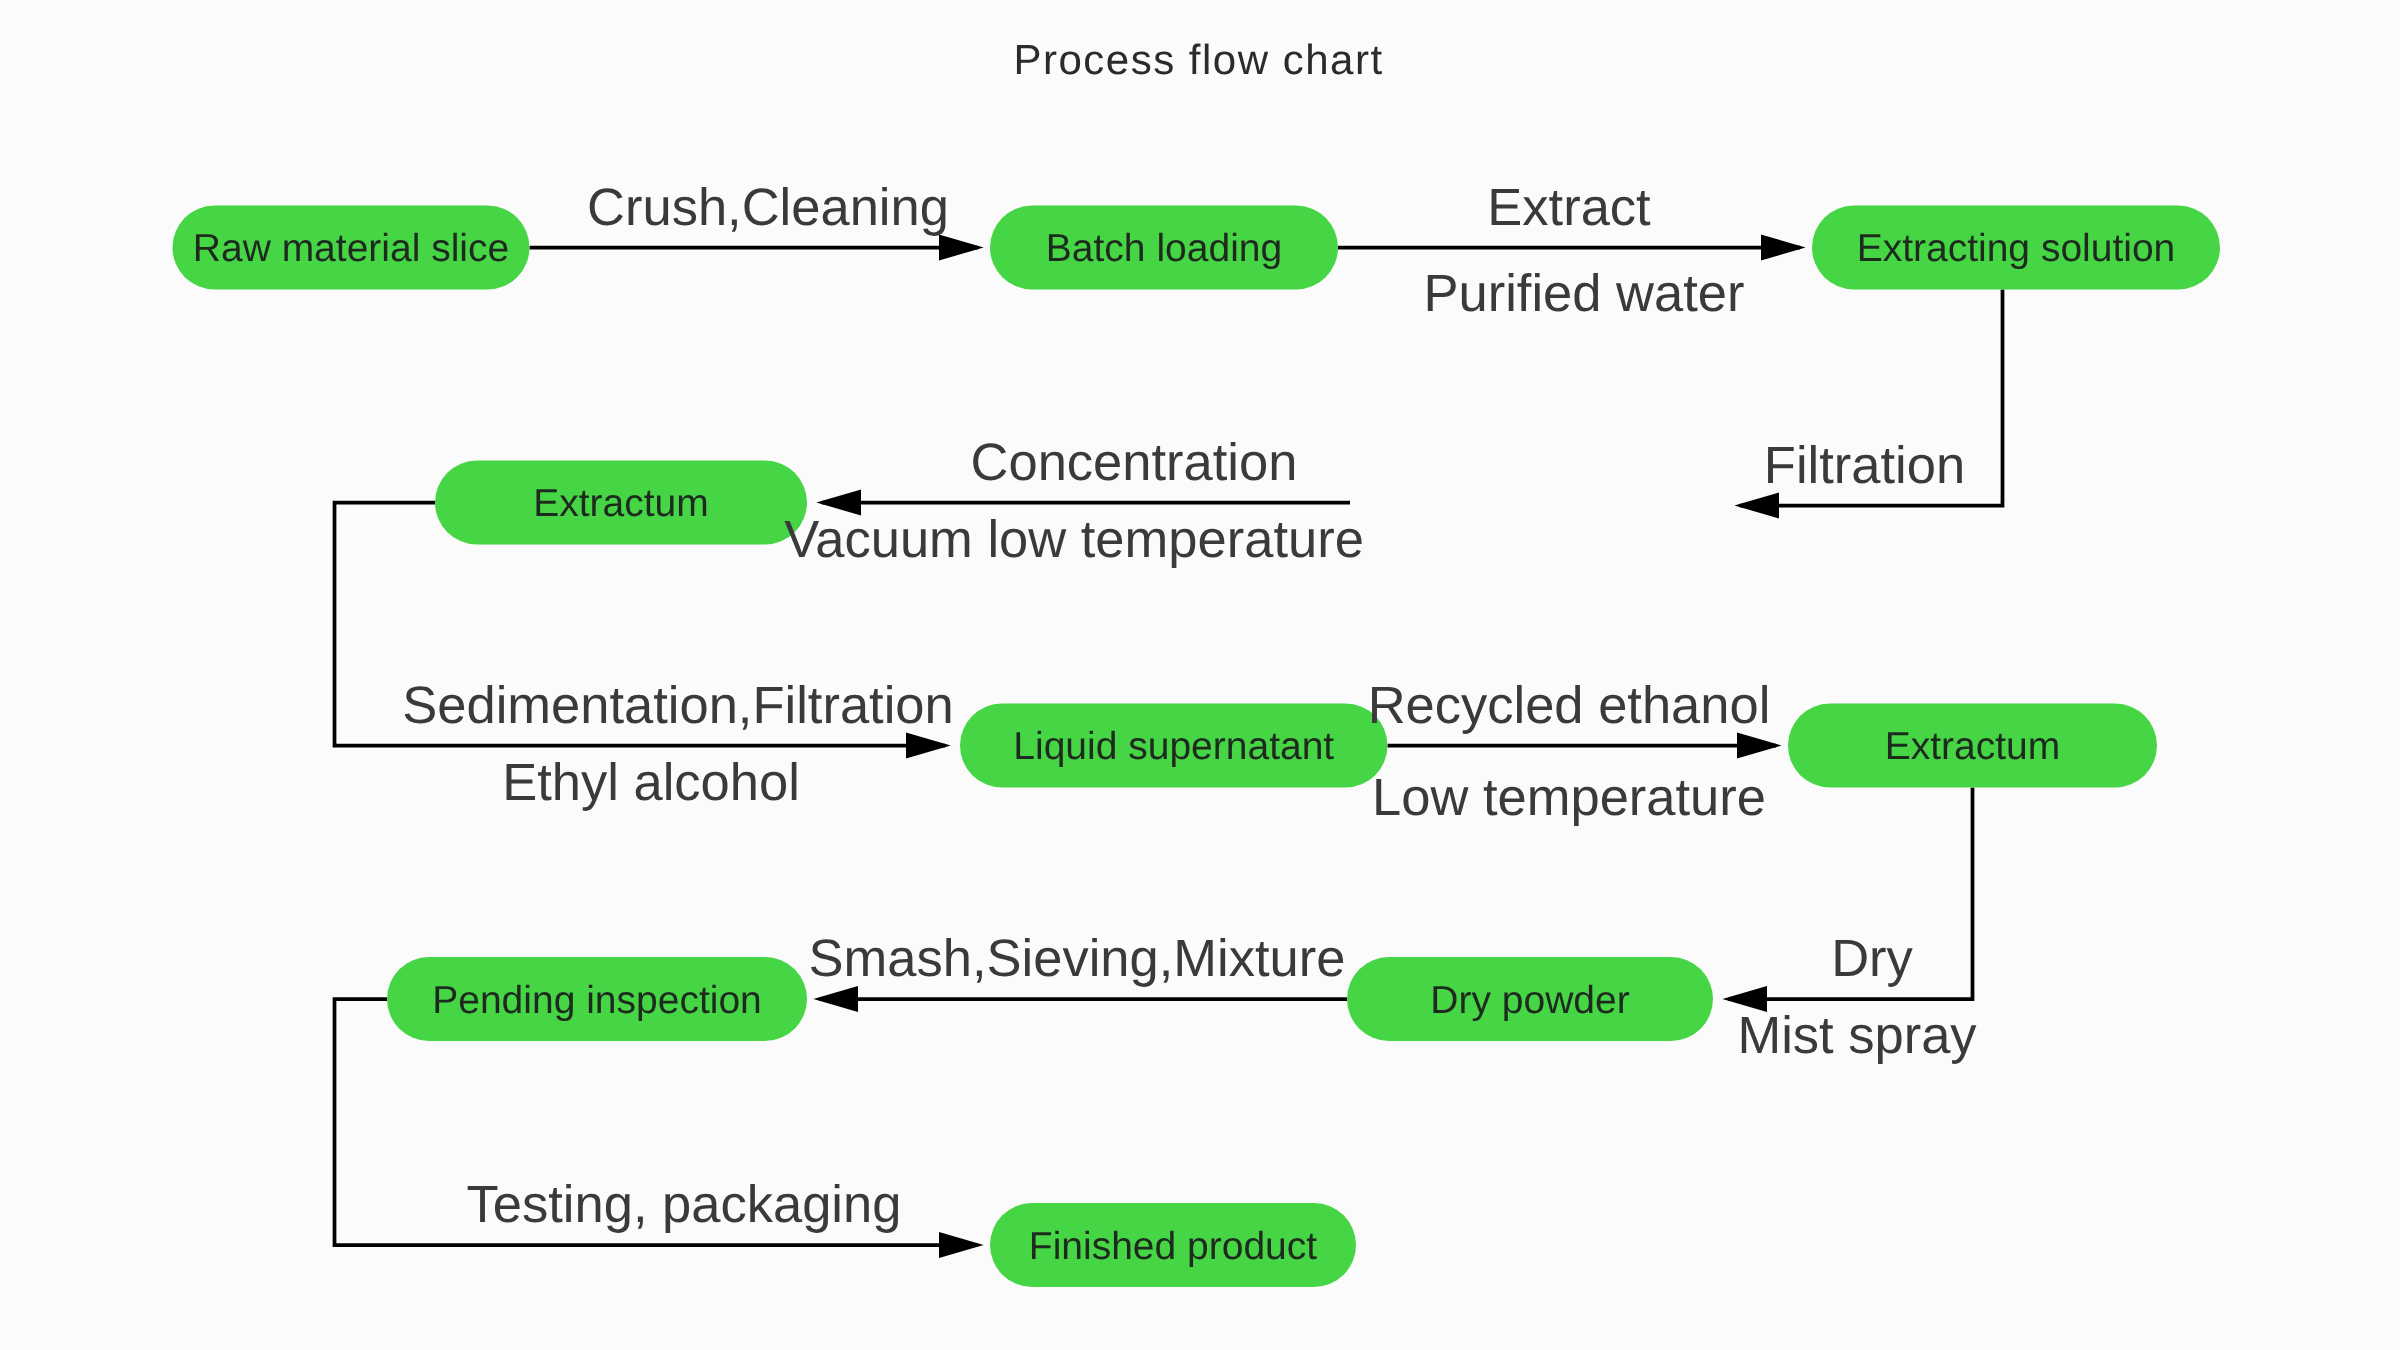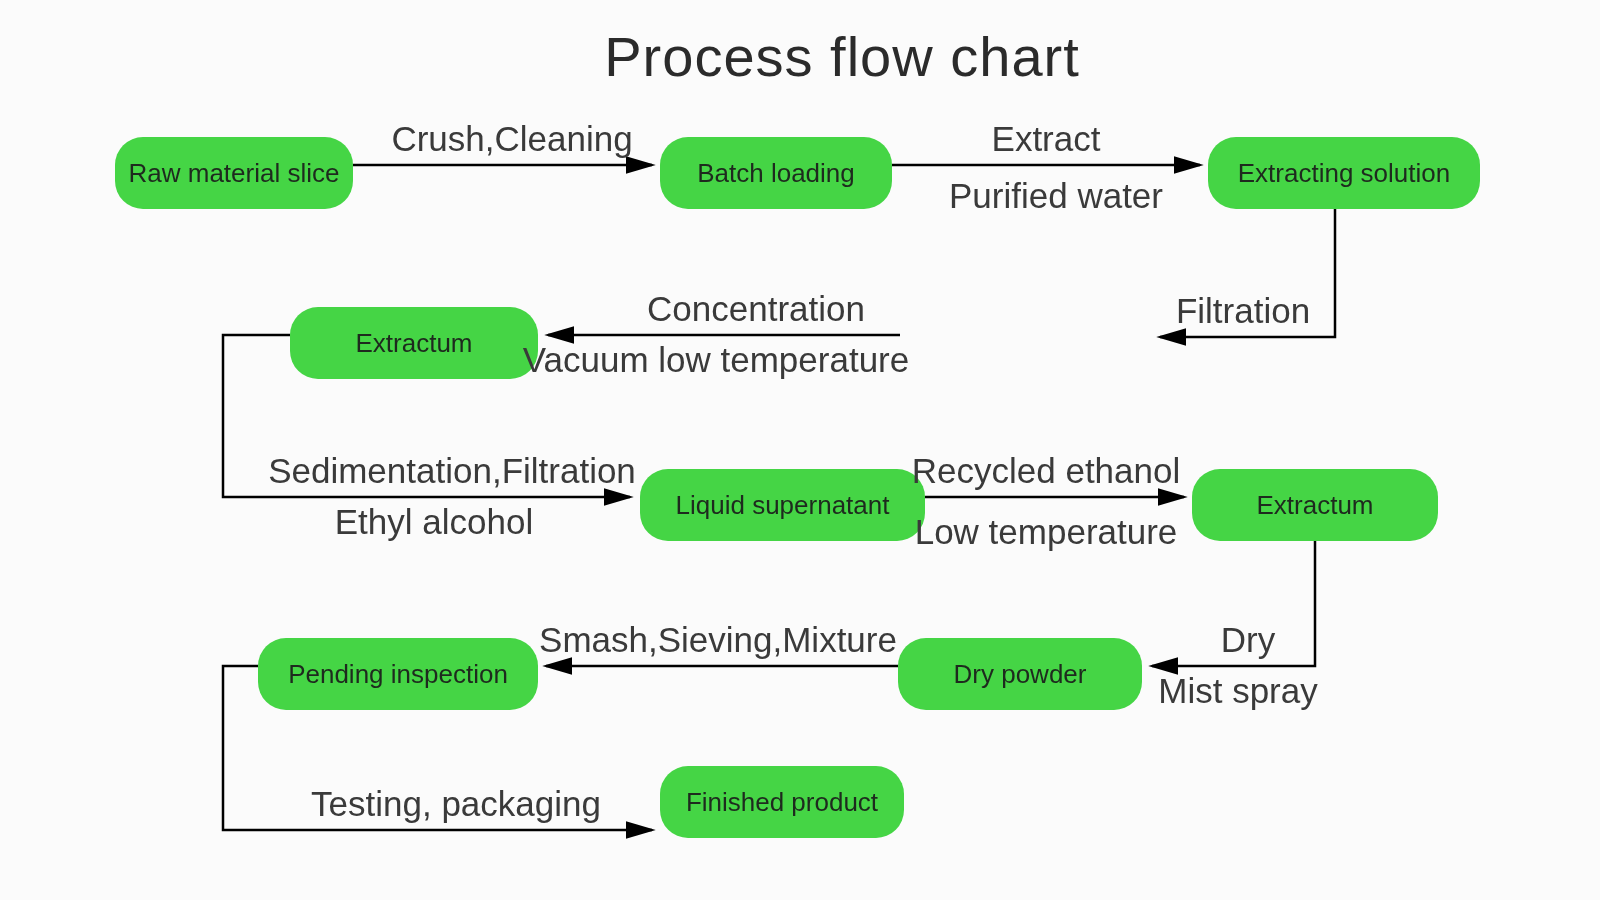--- a/index.html
+++ b/index.html
@@ -11,30 +11,30 @@
     --line:#000000;
   }
   *{box-sizing:border-box;}
   html,body{margin:0;padding:0;background:var(--bg);}
   .canvas{
     position:relative;width:1600px;height:900px;overflow:hidden;
     background:var(--bg);
     font-family:"Liberation Sans", sans-serif;
   }
   .title{
-    position:absolute;top:24px;left:842px;transform:translateX(-50%);
-    font-size:56px;font-weight:200;letter-spacing:1px;color:var(--title-text);
+    position:absolute;top:24px;left:799px;transform:translateX(-50%);
+    font-size:28px;font-weight:200;letter-spacing:1px;color:var(--title-text);
     white-space:nowrap;
   }
   svg.connectors{position:absolute;left:0;top:0;width:1600px;height:900px;}
   svg.connectors line,svg.connectors polyline{
     stroke:var(--line);stroke-width:2.5;fill:none;
   }
   .node{
-    position:absolute;height:72px;border-radius:28px;
+    position:absolute;height:56px;border-radius:28px;
     background:var(--node-fill);
     display:flex;align-items:center;justify-content:center;
     font-size:26px;font-weight:400;color:var(--node-text);
     white-space:nowrap;
   }
   .edge-label{
     position:absolute;font-size:35px;font-weight:300;color:var(--label-text);
     white-space:nowrap;line-height:1.15;
   }
   .edge-label.above{transform:translate(-50%,-100%);}
@@ -81,21 +81,21 @@
   </div>
   <div class="node" style="left:1192px;top:469px;width:246px;">
     <span>Extractum</span>
   </div>
   <div class="node" style="left:258px;top:638px;width:280px;">
     <span>Pending inspection</span>
   </div>
   <div class="node" style="left:898px;top:638px;width:244px;">
     <span>Dry powder</span>
   </div>
-  <div class="node" style="left:660px;top:766px;width:244px;">
+  <div class="node" style="left:660px;top:802px;width:244px;">
     <span>Finished product</span>
   </div>
 
   <div class="edge-label above" style="left:512px;top:159px;">Crush,Cleaning</div>
 
   <div class="edge-label above" style="left:1046px;top:159px;">Extract</div>
   <div class="edge-label below" style="left:1046px;top:176px;margin-left:10px;">Purified water</div>
 
   <div class="edge-label above" style="left:1243px;top:331px;">Filtration</div>
 

